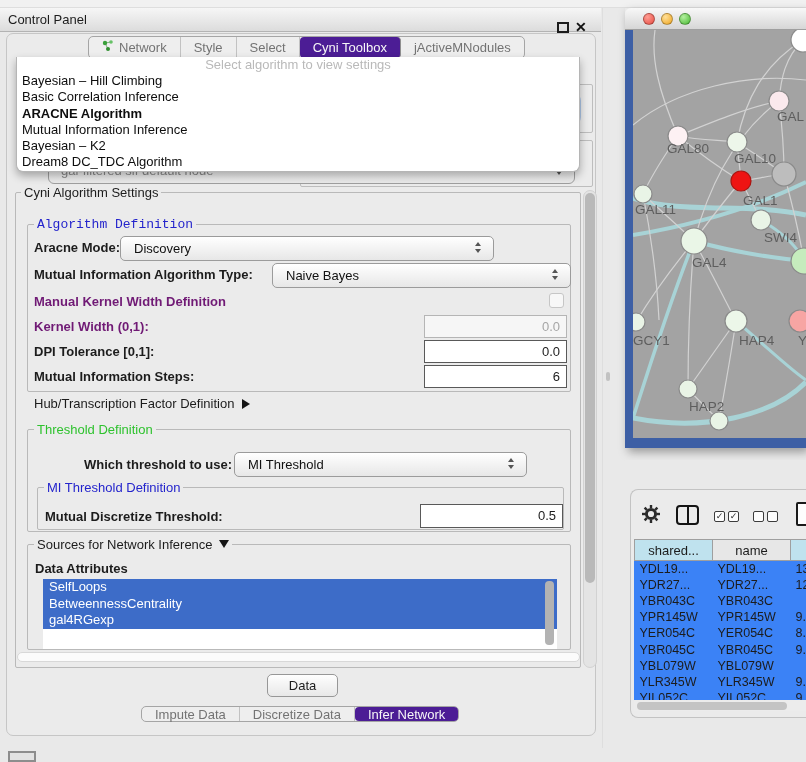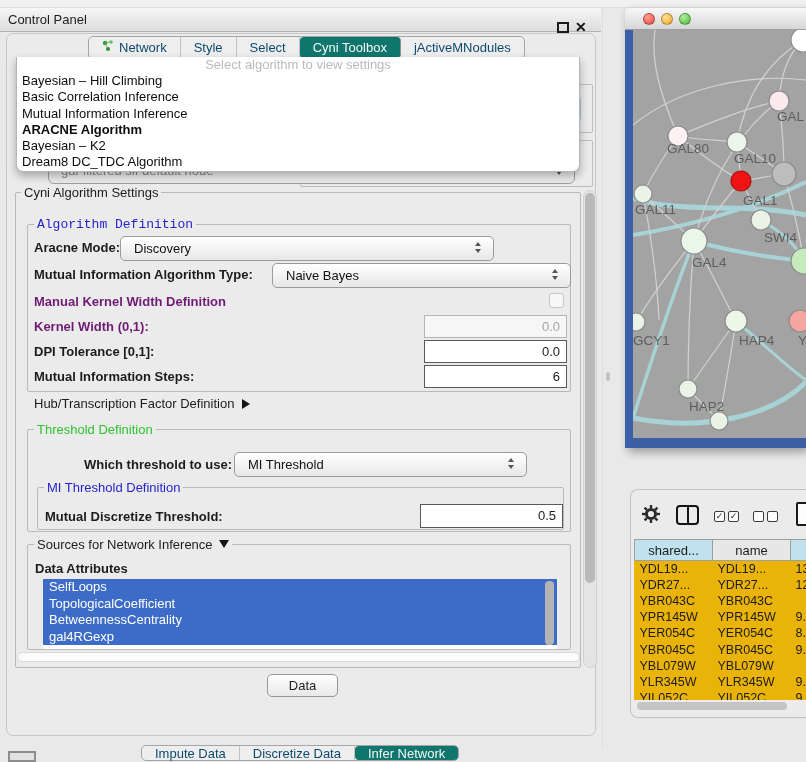--- a/index.html
+++ b/index.html
@@ -15,24 +15,24 @@
   #cp-title-text { left:8px; top:4px; }
   #cp-float { left:557px; top:14px; width:12px; height:11px; border:2px solid #1b1b1b; background:transparent; }
   #cp-close { left:575px; top:11px; font-weight:bold; font-size:14px; color:#111; }
 
   
   #cp-body { left:6px; top:33px; width:590px; height:703px; background:#ebebeb; border:1px solid #c6c6c6; border-radius:7px; }
 
   
   .tabstrip { display:flex; height:23px; border:1px solid #a5a5a5; border-radius:5px; background:#eeeeee; align-items:stretch; }
   #tabs { left:88px; top:36px; }
-  #btabs { left:141px; top:706px; height:16px;margin-top:39px; }
-  .tab { padding:0 13px; line-height:21px; color:#0c4a6e; border-right:1px solid #c2c2c2; display:flex; align-items:center; gap:5px; white-space:nowrap; }
+  #btabs { left:141px; top:706px; height:16px; }
+  .tab { padding:0 13px; line-height:21px; color:#737373; border-right:1px solid #c2c2c2; display:flex; align-items:center; gap:5px; white-space:nowrap; }
   .tab:last-child { border-right:none; }
-  .tab.selected { background:#0f766e; color:#f7f7f7; border-radius:4px; border-right-color:#8f8f8f; }
+  .tab.selected { background:#4c1d95; color:#f7f7f7; border-radius:4px; border-right-color:#8f8f8f; }
 
   
   #algo-pop { left:16px; top:57px; width:564px; height:115px; background:#ffffff; border:1px solid #b5b5b5; border-top:none; border-radius:0 0 7px 7px; box-shadow:0 4px 9px rgba(0,0,0,.3); z-index:20; overflow:hidden; }
   #algo-placeholder { height:16px; line-height:16px; text-align:center; color:#b9b9b9; }
   .algo-opt { height:16.3px; line-height:16.3px; padding-left:5px; color:#0d0d0d; }
   .algo-opt.hl { font-weight:bold; }
 
   
   .frag { z-index:4; }
   #frag-group1 { left:300px; top:84px; width:293px; height:49px; border:1px solid #bdbdbd; border-radius:2px; }
@@ -88,21 +88,21 @@
   #nw-canvas { left:633px; top:30px; width:173px; height:408px; background:#a3a3a3; overflow:hidden; }
 
   
   #tp-header { left:625px; top:460px; width:181px; height:27px; background:#e9e9e9; }
   #tp-body { left:630px; top:489px; width:176px; height:229px; background:#ebebeb; border:1px solid #c3c3c3; border-radius:8px 0 0 8px; border-right:none; }
   #tb-gear { left:641px; top:504px; }
   #tb-col { left:676px; top:505px; width:23px; height:20px; border:2px solid #141414; border-radius:4px; }
   #tb-col::after { content:""; position:absolute; left:50%; top:0; bottom:0; width:2px; background:#141414; transform:translateX(-50%); }
   .cbx { position:absolute; top:511px; width:11px; height:11px; border:1.5px solid #3c3c3c; border-radius:2px; font-size:9px; line-height:9px; text-align:center; color:#2b2b2b; background:#fdfdfd; }
   #tb-page { left:796px; top:502px; width:14px; height:24px; border:2px solid #1a1a1a; border-radius:2px; background:#fdfdfd; }
-  #grid-wrap { left:634px; top:539px; width:172px; height:172px; overflow:hidden; background:#eab308; }
+  #grid-wrap { left:634px; top:539px; width:172px; height:172px; overflow:hidden; background:#3b82f6; }
   #grid { border-collapse:collapse; table-layout:fixed; width:234px; }
   #grid th { width:78px; height:21px; border:1px solid #9f9f9f; font-weight:normal; background:#e7e7e7; overflow:hidden; white-space:nowrap; }
   #grid th.sel { background:#bfe2ee; }
   #grid td { height:16.2px; font-size:12.5px; padding-left:5px; white-space:nowrap; overflow:hidden; }
   #tp-hsb { left:634px; top:700px; width:172px; height:11px; background:#ececec; }
   #tp-hsb-thumb { left:637px; top:702px; width:150px; height:8px; background:#c4c4c4; border-radius:4px; }
 
   #mini { left:8px; top:751px; width:28px; height:11px; border:2px solid #8d8d8d; background:#e2e2e2; }
 </style>
 </head>
@@ -150,22 +150,22 @@
 <div class="abs frag" id="frag-combo2">
   <span>gal-filtered sif default node</span>
   <span class="stepper"></span>
 </div>
 
 <div class="abs" id="algo-pop">
   <div id="algo-placeholder">Select algorithm to view settings</div>
   <div id="algo-list">
       <div class="algo-opt">Bayesian – Hill Climbing</div>
       <div class="algo-opt">Basic Correlation Inference</div>
+      <div class="algo-opt hl">ARACNE Algorithm</div>
       <div class="algo-opt">Mutual Information Inference</div>
-      <div class="algo-opt hl">ARACNE Algorithm</div>
       <div class="algo-opt">Bayesian – K2</div>
       <div class="algo-opt">Dream8 DC_TDC Algorithm</div>
     </div>
 </div>
 
 <span class="gtitle" style="left:21px; top:185px;">Cyni Algorithm Settings</span>
 <div class="abs group" id="g-settings"></div>
 
 <div class="abs" id="sb-v"></div>
 <div class="abs" id="sb-v-thumb"></div>
@@ -215,21 +215,20 @@
 
 <span class="bl" style="left:45px; top:509px;">Mutual Discretize Threshold:</span>
 <div class="field" style="left:420px; top:504px; width:143px; height:24px;">0.5</div>
 
 <span class="gtitle" style="left:34px; top:537px;"><span>Sources for Network Inference</span><span class="tri-down"></span></span>
 <div class="abs group" id="g-sources"></div>
 
 <span class="bl" style="left:35px; top:561px;">Data Attributes</span>
 <div class="abs" id="src-list">
     <div class="src-item" style="background: rgb(61, 108, 200);">SelfLoops</div>
-    <div class="src-item" style="background: rgb(61, 108, 200);">TopologicalCoefficient</div>
     <div class="src-item" style="background: rgb(61, 108, 200);">BetweennessCentrality</div>
     <div class="src-item" style="background: rgb(61, 108, 200);">gal4RGexp</div>
   </div>
 <div class="abs" id="src-sb"></div>
 <div class="abs" id="sb-h"></div>
 
 <div class="abs" id="btn-apply">Data</div>
 
 <div class="abs tabstrip" id="btabs">
   <div class="tab">

